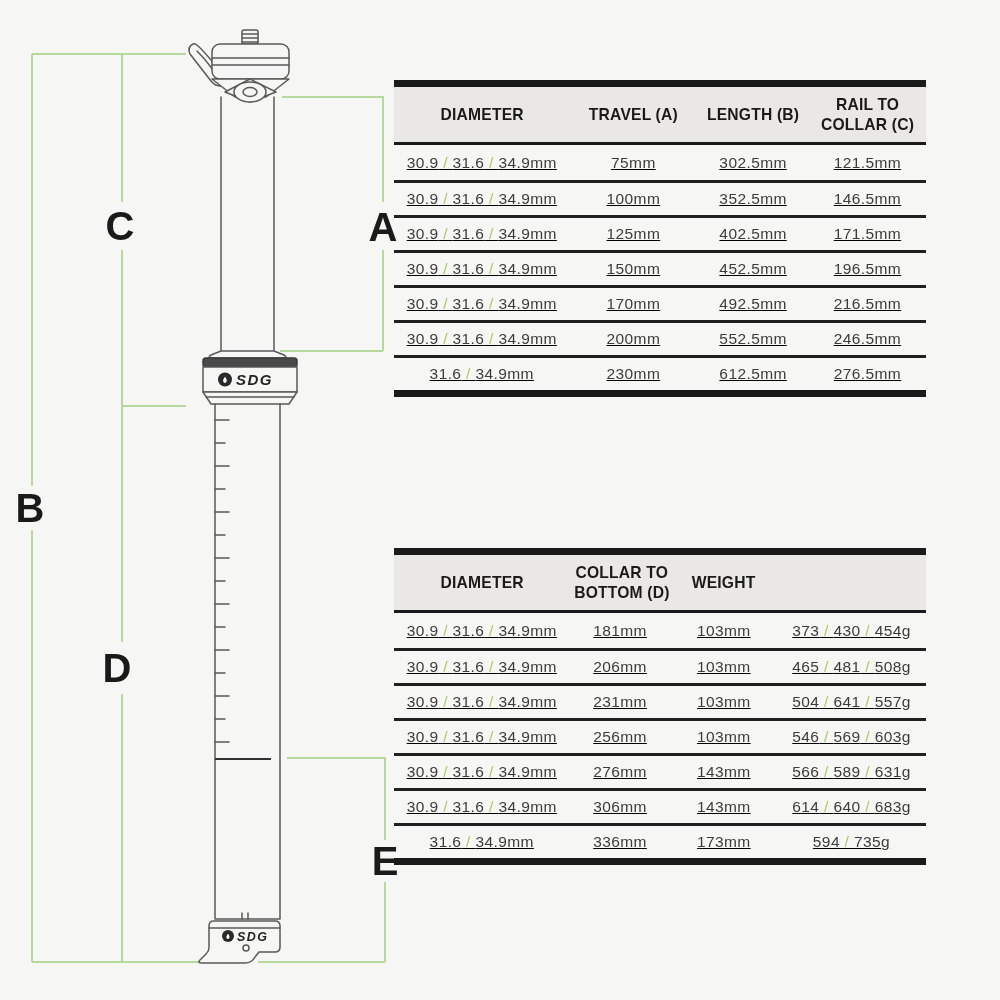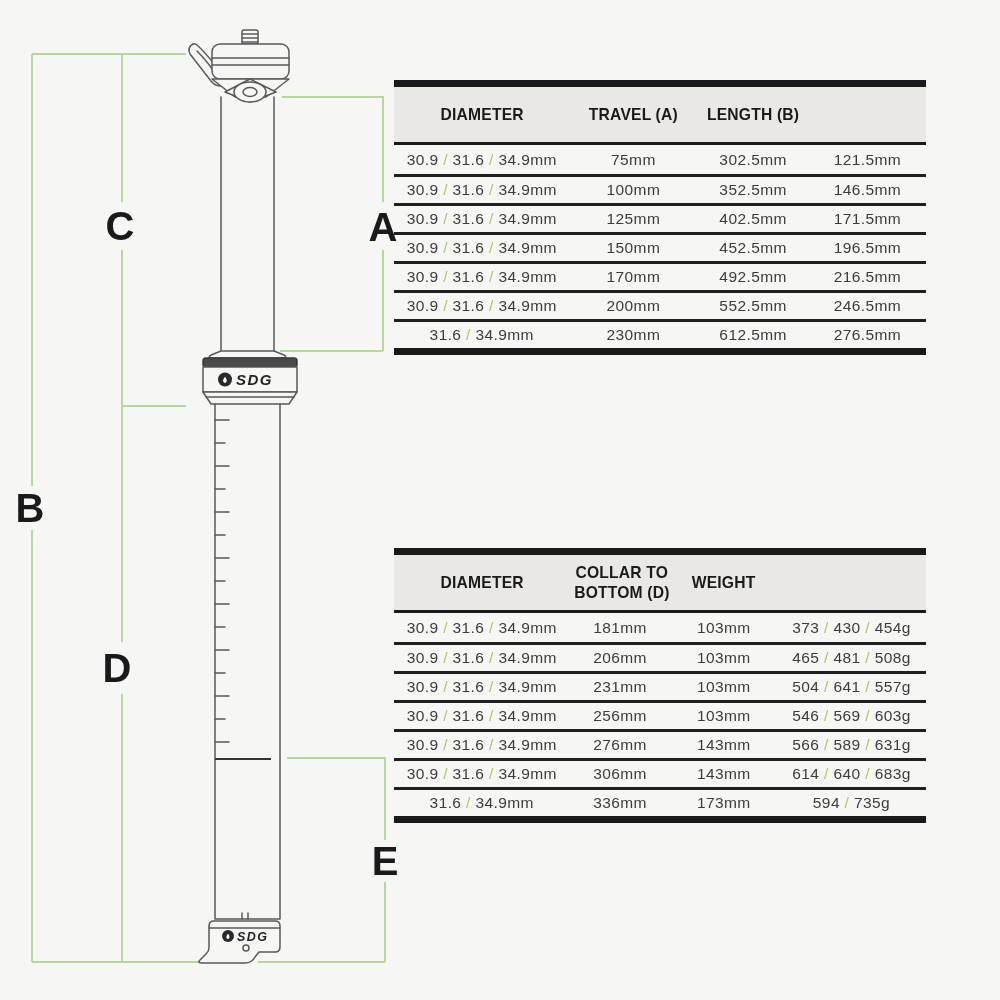--- a/index.html
+++ b/index.html
@@ -26,21 +26,21 @@
 
   
   .spec-table{position:absolute;left:394px;width:532px;border-top:7px solid var(--ink);border-bottom:7px solid var(--ink);}
   .t1{top:80px;}
   .t2{top:548px;}
   .thead{display:grid;background:var(--header-bg);border-bottom:3px solid var(--ink);align-items:center;min-height:58px;}
   .t1 .thead,.t1 .trow{grid-template-columns:33% 24% 21% 22%;}
   .t2 .thead,.t2 .trow{grid-template-columns:33% 19% 20% 28%;}
   .hcell{text-align:center;font-weight:bold;font-size:17px;color:var(--ink);line-height:1.13;white-space:pre;letter-spacing:0.2px;}
   .hinner{display:inline-block;transform:scaleX(0.92);}
-  .trow{display:grid;align-items:center;height:29px;}
+  .trow{display:grid;align-items:center;height:35px;text-decoration:underline;}
   .trow + .trow{border-top:3px solid #202020;}
   .tcell{text-align:center;font-size:15.5px;color:var(--cell-text);letter-spacing:0.4px;}
   .slash{color:var(--slash-green);}
 </style>
 </head>
 <body>
 
 <div class="page">
 
   <svg class="diagram-svg" viewBox="0 0 420 1000">
@@ -105,20 +105,22 @@
     <text class="dimlabel" x="30" y="522">B</text>
     <text class="dimlabel" x="117" y="682">D</text>
     <text class="dimlabel" x="385" y="875">E</text>
   </svg>
 
   <div class="spec-table t1">
     <div class="thead">
         <div class="hcell"><span class="hinner">DIAMETER</span></div>
         <div class="hcell"><span class="hinner">TRAVEL (A)</span></div>
         <div class="hcell"><span class="hinner">LENGTH (B)</span></div>
+        <div class="hcell"><span class="hinner">RAIL TO
+COLLAR (C)</span></div>
       </div>
     <div class="tbody">
         <div class="trow">
           <div class="tcell"><span>30.9</span><span class="slash"> / </span><span>31.6</span><span class="slash"> / </span><span>34.9mm</span></div>
           <div class="tcell">75mm</div>
           <div class="tcell">302.5mm</div>
           <div class="tcell">121.5mm</div>
         </div>
         <div class="trow">
           <div class="tcell"><span>30.9</span><span class="slash"> / </span><span>31.6</span><span class="slash"> / </span><span>34.9mm</span></div>

